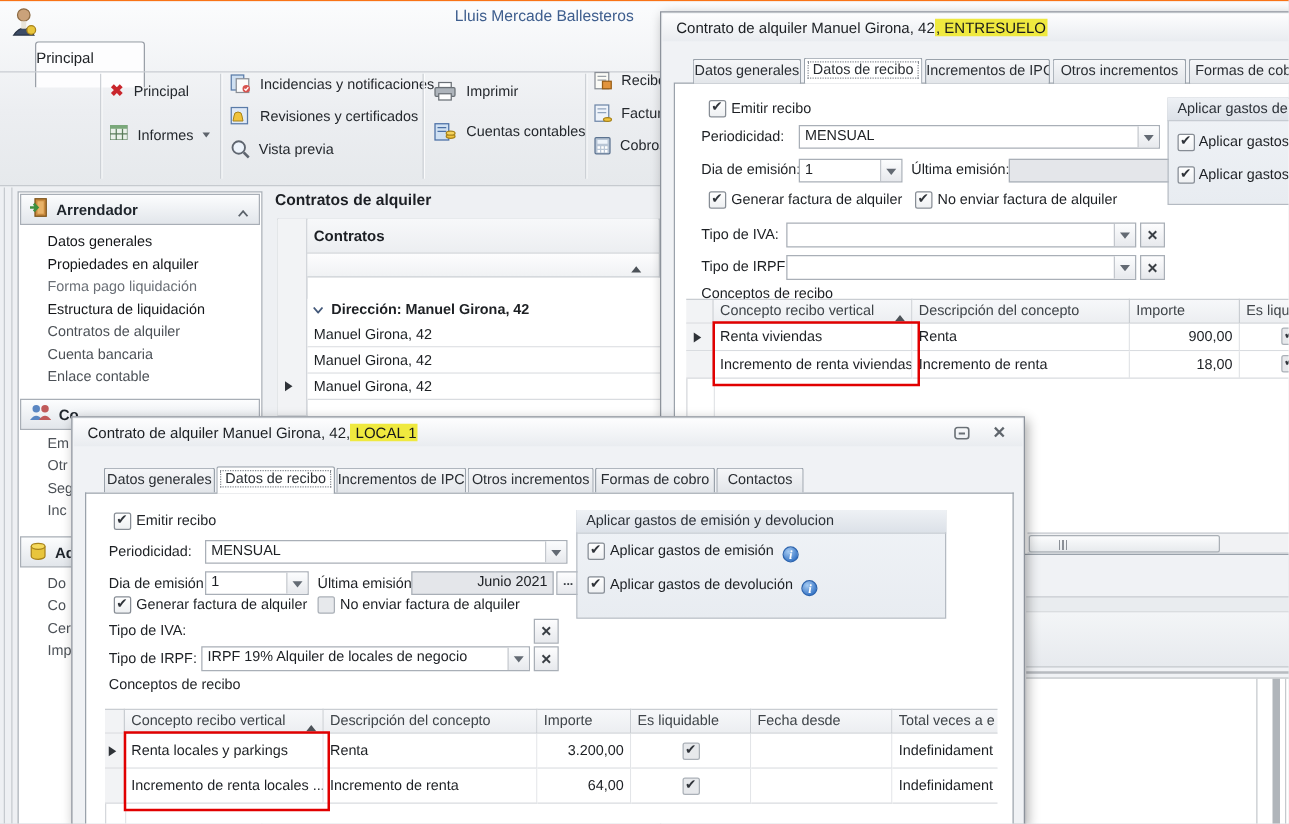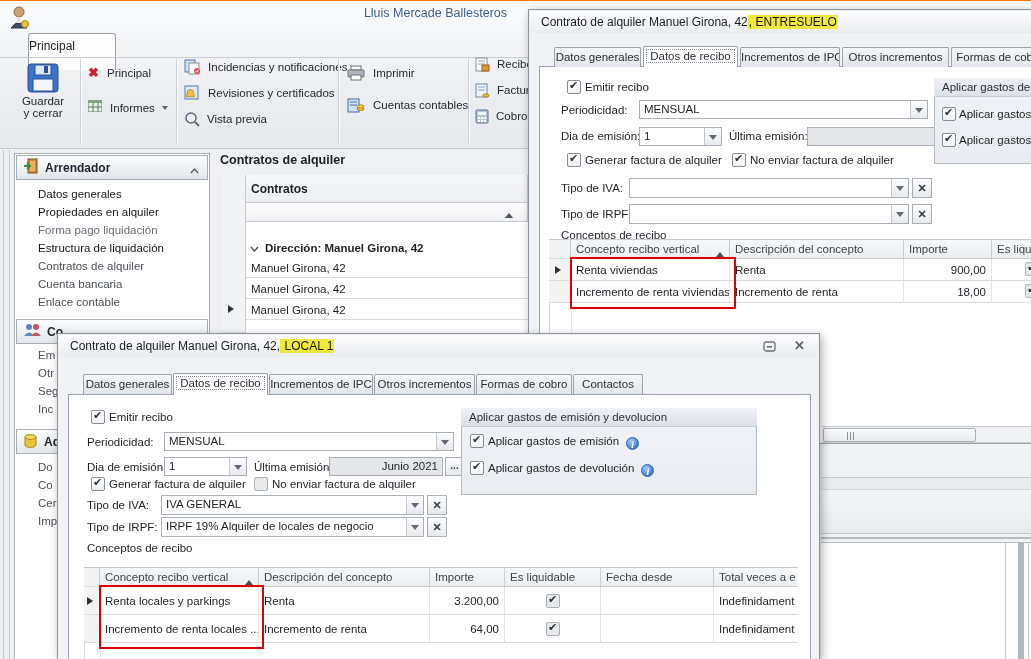--- a/index.html
+++ b/index.html
@@ -82,33 +82,20 @@
           <circle cx="11" cy="8" r="5" fill="#caa27a" stroke="#8d6b44"></circle>
           <path d="M3 24 q8 -11 16 0 z" fill="#3c4c66" stroke="#283344"></path>
           <rect x="9" y="13" width="4" height="6" fill="#e8e4da"></rect>
           <circle cx="17" cy="20" r="3.5" fill="#e8c53c" stroke="#a8831a"></circle>
         </svg>
     </span>
     <div class="userTitle">Lluis Mercade Ballesteros</div>
     <div class="tabPrincipal">Principal</div>
     <div class="abs" style="left:0;top:56px;width:1031px;height:1px;background:#c9cdd2;"></div>
 
-    <div class="abs" style="left:14px;top:62px;width:58px;text-align:center;">
-      <span>
-        <svg width="32" height="30">
-            <rect x="1" y="1" width="30" height="28" rx="3" fill="#3d73c4" stroke="#2a529а"></rect>
-            <rect x="1" y="1" width="30" height="28" rx="3" fill="none" stroke="#2a5296"></rect>
-            <rect x="8" y="2" width="16" height="10" fill="#dfe9f6" stroke="#2a5296"></rect>
-            <rect x="17" y="3" width="4" height="7" fill="#2a5296"></rect>
-            <rect x="6" y="16" width="20" height="12" fill="#f4f7fb" stroke="#2a5296"></rect>
-          </svg>
-      </span>
-      <div class="rlabel">Guardar</div>
-      <div class="rlabel">y cerrar</div>
-    </div>
     <div class="vsep" style="left:80px;"></div>
 
     <div class="abs" style="left:88px;top:64px;">
       <span style="color:#c9262c;font-weight:bold;font-size:13px;">✖</span>
       <span class="rlabel" style="margin-left:5px;">Principal</span>
     </div>
     <div class="abs" style="left:88px;top:99px;">
       <span><svg width="14" height="12">
             <rect x="0" y="0" width="14" height="12" fill="#eaf1ea" stroke="#5a7d5a"></rect>
             <rect x="0" y="0" width="14" height="3" fill="#7aa87a"></rect>
@@ -384,21 +371,20 @@
     <div class="flabel" style="left:196px;top:127px;">Última emisión:</div>
     <div class="combo ro" style="left:271px;top:123px;width:114px;height:19px;"><span>Junio 2021</span></div>
     <div class="btn-sq" style="left:387px;top:123px;width:19px;height:19px;font-size:10px;padding-top:2px;">...</div>
 
     <div class="cb checked" style="left:33px;top:143px;"></div>
     <div class="cblabel" style="left:51px;top:144px;">Generar factura de alquiler</div>
     <div class="cb dim" style="left:196px;top:143px;"></div>
     <div class="cblabel" style="left:214px;top:144px;">No enviar factura de alquiler</div>
 
     <div class="flabel" style="left:29px;top:165px;">Tipo de IVA:</div>
-    <div class="combo" style="left:103px;top:161px;width:263px;height:20px;"><span>IVA GENERAL</span><span class="dd"></span></div>
     <div class="btn-sq" style="left:369px;top:161px;width:20px;height:20px;font-size:11px;padding-top:3px;">✕</div>
 
     <div class="flabel" style="left:29px;top:187px;">Tipo de IRPF:</div>
     <div class="combo" style="left:103px;top:183px;width:263px;height:20px;"><span>IRPF 19% Alquiler de locales de negocio</span><span class="dd"></span></div>
     <div class="btn-sq" style="left:369px;top:183px;width:20px;height:20px;font-size:11px;padding-top:3px;">✕</div>
 
     <div class="flabel" style="left:29px;top:208px;">Conceptos de recibo</div>
 
     <div class="grp-box" style="left:403px;top:74px;width:296px;height:87px;"></div>
     <div class="grp-head" style="left:403px;top:74px;width:296px;height:19px;">Aplicar gastos de emisión y devolucion</div>

